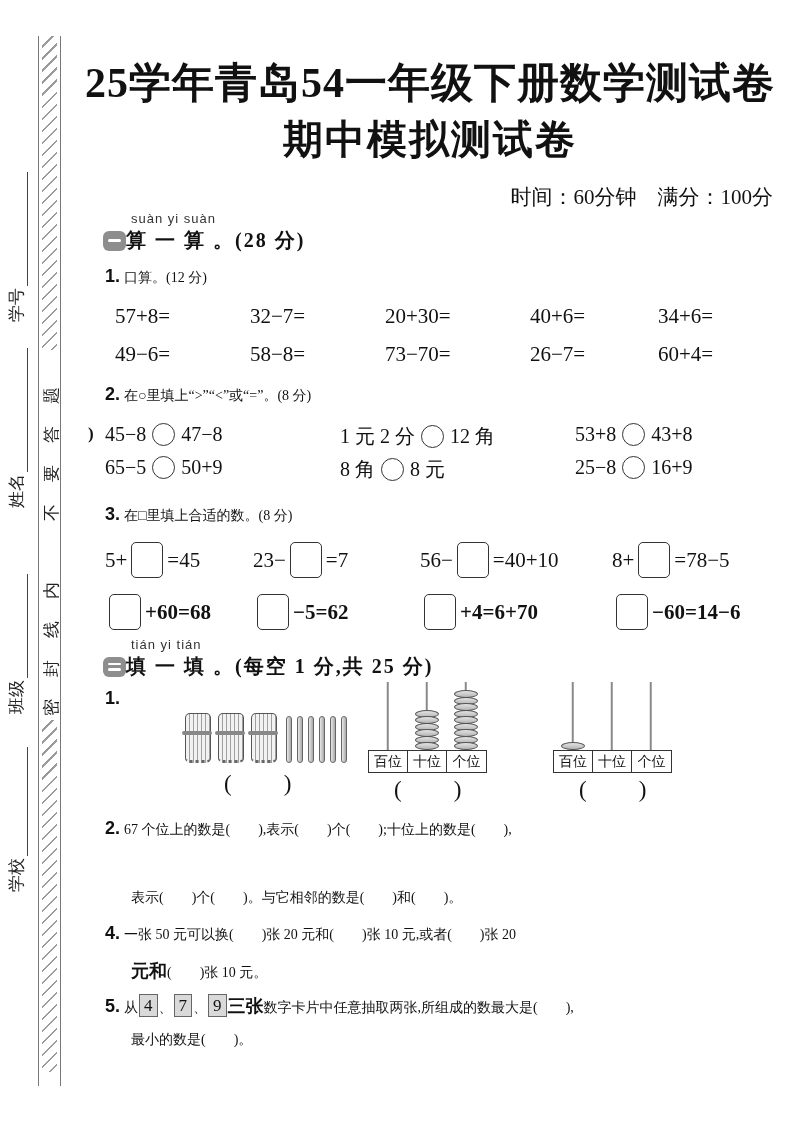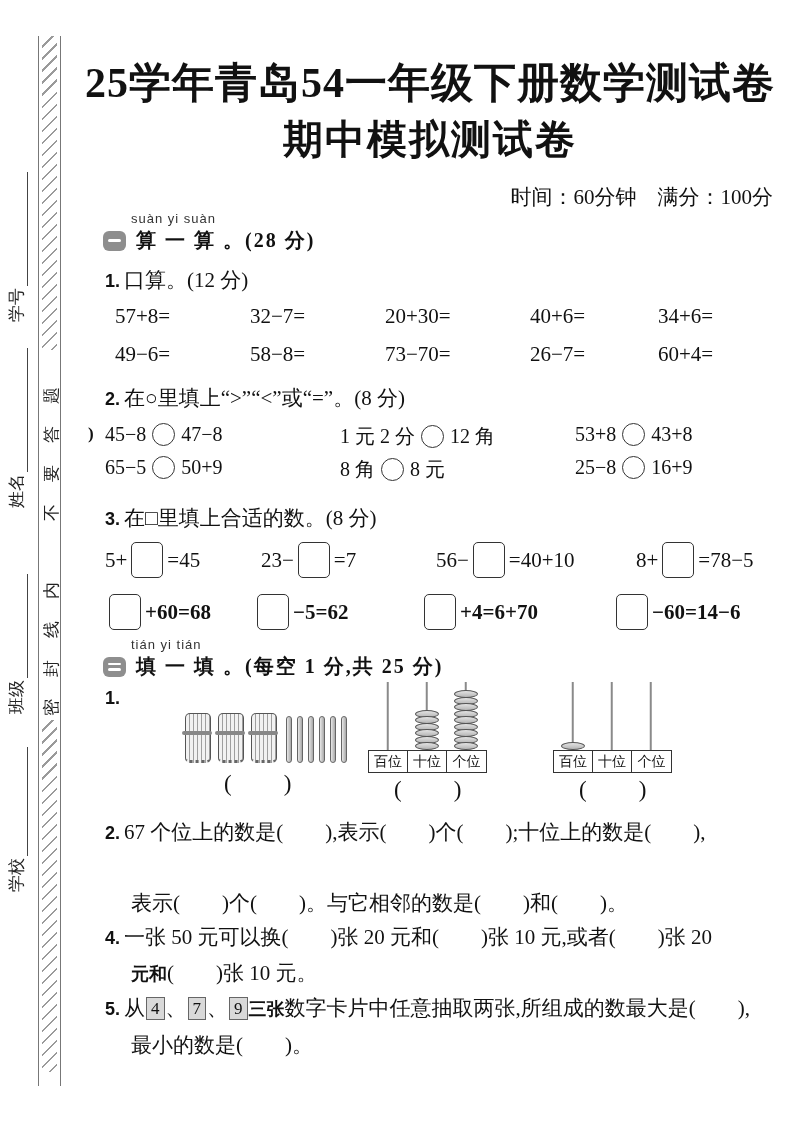--- a/index.html
+++ b/index.html
@@ -19,28 +19,28 @@
           display:flex;align-items:flex-end;font-size:17px;color:#222;white-space:nowrap;}
   .vlabel .uline{flex:1;border-bottom:1.2px solid #444;height:72%;min-width:60px;margin-left:2px;}
 
   
   .title1{left:85px;top:55px;width:690px;text-align:center;font-size:42px;font-weight:bold;letter-spacing:1px;}
   .title2{left:85px;top:112px;width:690px;text-align:center;font-size:40px;font-weight:bold;letter-spacing:2px;}
   .info{left:85px;top:183px;width:688px;text-align:right;font-size:21px;}
 
   
   .pinyin{font-family:"Liberation Sans","DejaVu Sans",sans-serif;font-size:13px;letter-spacing:1px;color:#333;}
-  .sec-head{display:flex;align-items:center;gap:10px;}
+  .sec-head{display:flex;align-items:center;gap:0;}
   .sec-icon{width:23px;height:20px;background:#8e8e8e;border-radius:6px;
             display:flex;flex-direction:column;justify-content:center;align-items:center;gap:3px;flex:0 0 auto;}
   .sec-icon .bar{width:13px;height:2.5px;background:#fff;border-radius:2px;}
   .sec-title{font-size:20px;font-weight:bold;letter-spacing:2px;white-space:nowrap;}
 
   .qnum{font-family:"Liberation Sans","DejaVu Sans",sans-serif;font-weight:bold;font-size:18px;}
-  .qtext{font-size:21px;}
+  .qtext{font-size:14px;}
   .bold-hei{font-family:"Liberation Sans","DejaVu Sans",sans-serif;font-weight:bold;font-size:18px;}
 
   
   .oral-row{display:grid;grid-template-columns:135px 135px 145px 128px 1fr;font-size:21px;}
   .cmp-row{display:grid;grid-template-columns:235px 235px 1fr;font-size:20px;white-space:nowrap;}
   .circle{display:inline-block;width:21px;height:21px;border:1.5px solid #333;border-radius:50%;
           vertical-align:-5px;margin:0 6px;}
   .boxeq-row{display:grid;grid-template-columns:148px 167px 192px 1fr;font-size:21px;white-space:nowrap;align-items:center;}
   .fillbox{display:inline-block;width:30px;height:34px;border:1.5px solid #333;border-radius:5px;
            vertical-align:-11px;margin:0 4px;background:#fff;}
@@ -146,21 +146,21 @@
   <div class="abs cmp-row" style="left:105px;top:456px;width:645px;">
     <span><span>65−5</span><span class="circle"></span><span>50+9</span></span>
     <span><span>8 角</span><span class="circle"></span><span>8 元</span></span>
     <span><span>25−8</span><span class="circle"></span><span>16+9</span></span>
   </div>
 
   <div class="abs" style="left:105px;top:504px;">
     <span class="qnum">3.</span>
     <span class="qtext">在□里填上合适的数。(8 分)</span>
   </div>
-  <div class="abs boxeq-row" style="left:105px;top:542px;width:670px;gap:8px;">
+  <div class="abs boxeq-row" style="left:105px;top:542px;width:670px;">
     <span><span>5+</span><span class="fillbox"></span><span>=45</span></span>
     <span><span>23−</span><span class="fillbox"></span><span>=7</span></span>
     <span><span>56−</span><span class="fillbox"></span><span>=40+10</span></span>
     <span><span>8+</span><span class="fillbox"></span><span>=78−5</span></span>
   </div>
   <div class="abs boxeq-row" style="left:105px;top:594px;width:670px;font-weight:bold;">
     <span><span></span><span class="fillbox"></span><span>+60=68</span></span>
     <span><span></span><span class="fillbox"></span><span>−5=62</span></span>
     <span><span></span><span class="fillbox"></span><span>+4=6+70</span></span>
     <span><span></span><span class="fillbox"></span><span>−60=14−6</span></span>

